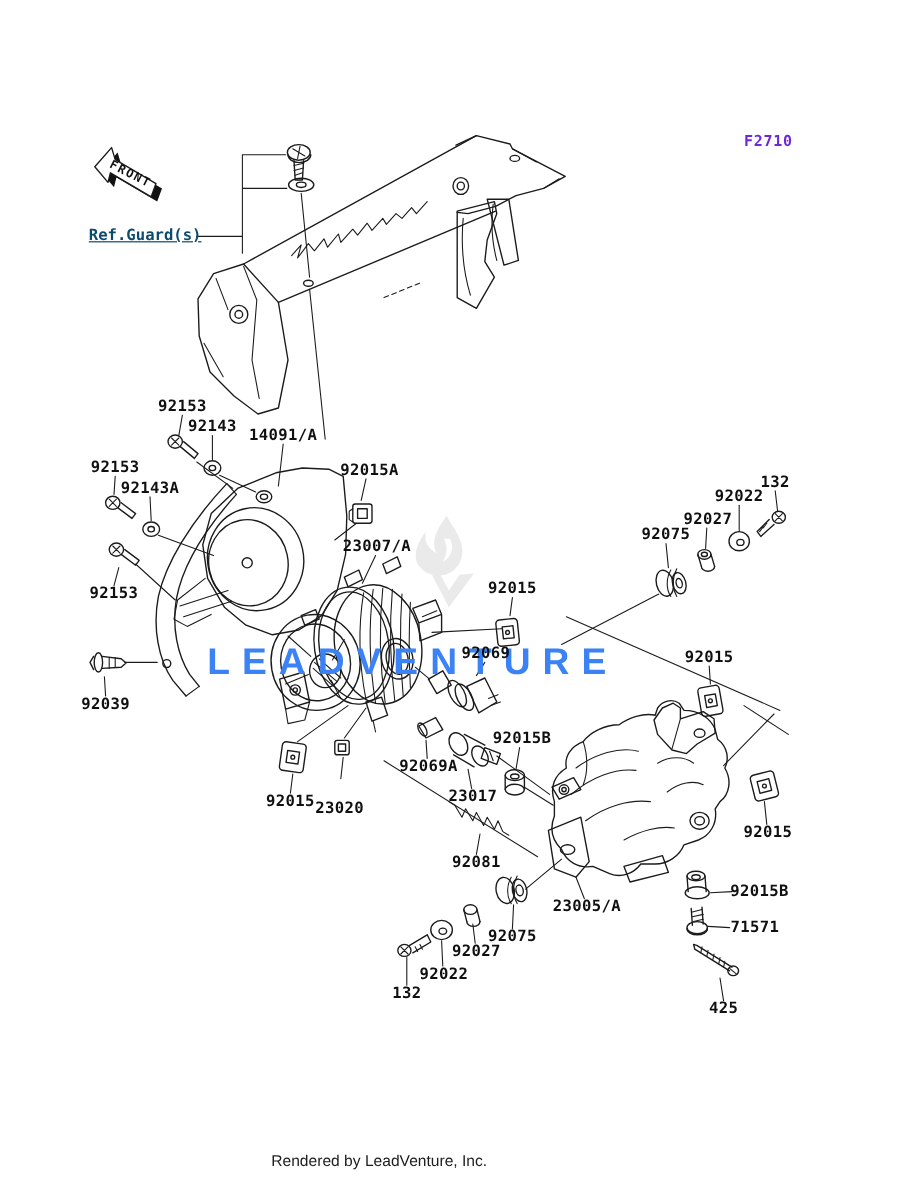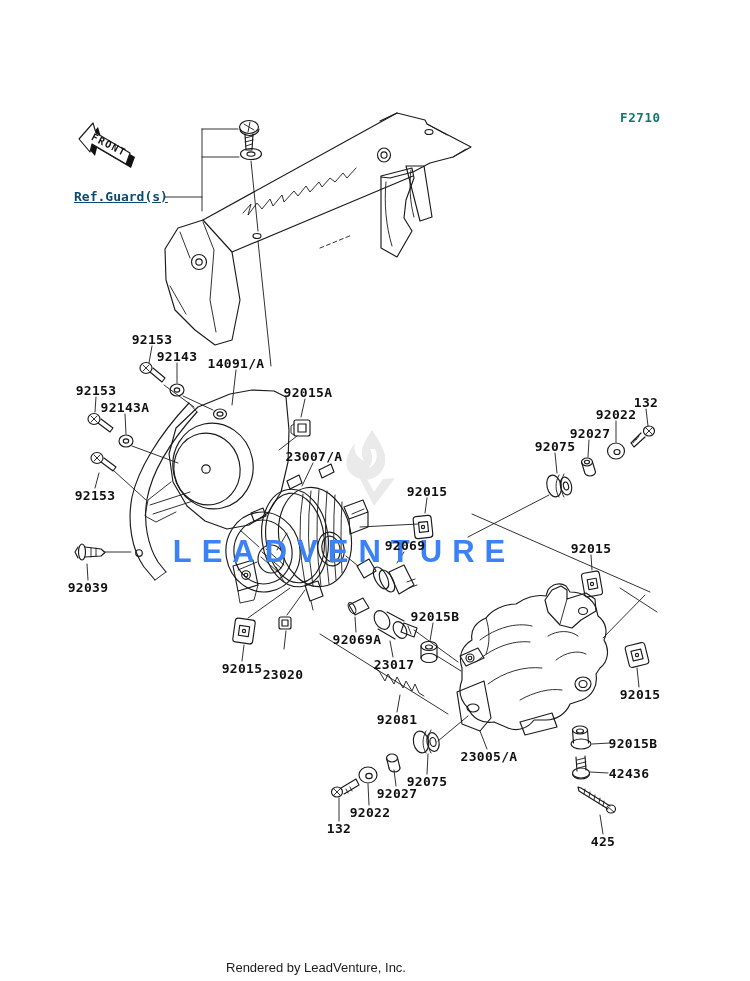--- a/index.html
+++ b/index.html
@@ -10,21 +10,21 @@
   .art .thin{stroke-width:0.9;}
   .art .dash{stroke-dasharray:4 3;stroke-width:0.9;}
   .art .dark{fill:#111;stroke:none;}
   .art .wht{fill:#fff;}
   .callout{position:absolute;transform:translate(-50%,-50%);
            font:bold 13px "DejaVu Sans Mono",monospace;letter-spacing:0.3px;
            color:#101010;white-space:nowrap;z-index:5;}
   .lefttag{position:absolute;font:bold 13px "DejaVu Sans Mono",monospace;color:#0c4a6e;
            white-space:nowrap;z-index:5;text-decoration:underline;}
   .figcode{position:absolute;left:620px;top:110px;font:bold 12.5px "DejaVu Sans Mono",monospace;
-           letter-spacing:0.6px;color:#0f766e;z-index:5;}
+           letter-spacing:0.6px;color:#6d28d9;z-index:5;}
   .wm-text{position:absolute;left:172px;top:534px;width:344px;text-align:center;
            font:bold 31px "Liberation Sans",sans-serif;letter-spacing:10px;
            color:#3b82f6;z-index:1;user-select:none;}
   .footer{position:absolute;left:0;top:960px;width:632px;text-align:center;
           font:13px "Liberation Sans",sans-serif;color:#1c1c1c;z-index:5;}
   .front-txt{font:bold 10px "DejaVu Sans Mono",monospace;letter-spacing:1.5px;fill:#111;}
 </style>
 </head>
 <body>
 
@@ -379,18 +379,18 @@
       <div class="callout" style="left: 397px; top: 793px;">92027</div>
       <div class="callout" style="left: 370px; top: 812px;">92022</div>
       <div class="callout" style="left: 339px; top: 828px;">132</div>
       <div class="callout" style="left: 555px; top: 446px;">92075</div>
       <div class="callout" style="left: 590px; top: 433px;">92027</div>
       <div class="callout" style="left: 616px; top: 414px;">92022</div>
       <div class="callout" style="left: 646px; top: 402px;">132</div>
       <div class="callout" style="left: 591px; top: 548px;">92015</div>
       <div class="callout" style="left: 640px; top: 694px;">92015</div>
       <div class="callout" style="left: 633px; top: 743px;">92015B</div>
-      <div class="callout" style="left: 629px; top: 773px;">42436</div>
+      <div class="callout" style="left: 629px; top: 773px;">71571</div>
       <div class="callout" style="left: 603px; top: 841px;">425</div>
     </div>
 
   <div class="footer">Rendered by LeadVenture, Inc.</div>
 </div>
 
 </body></html>

